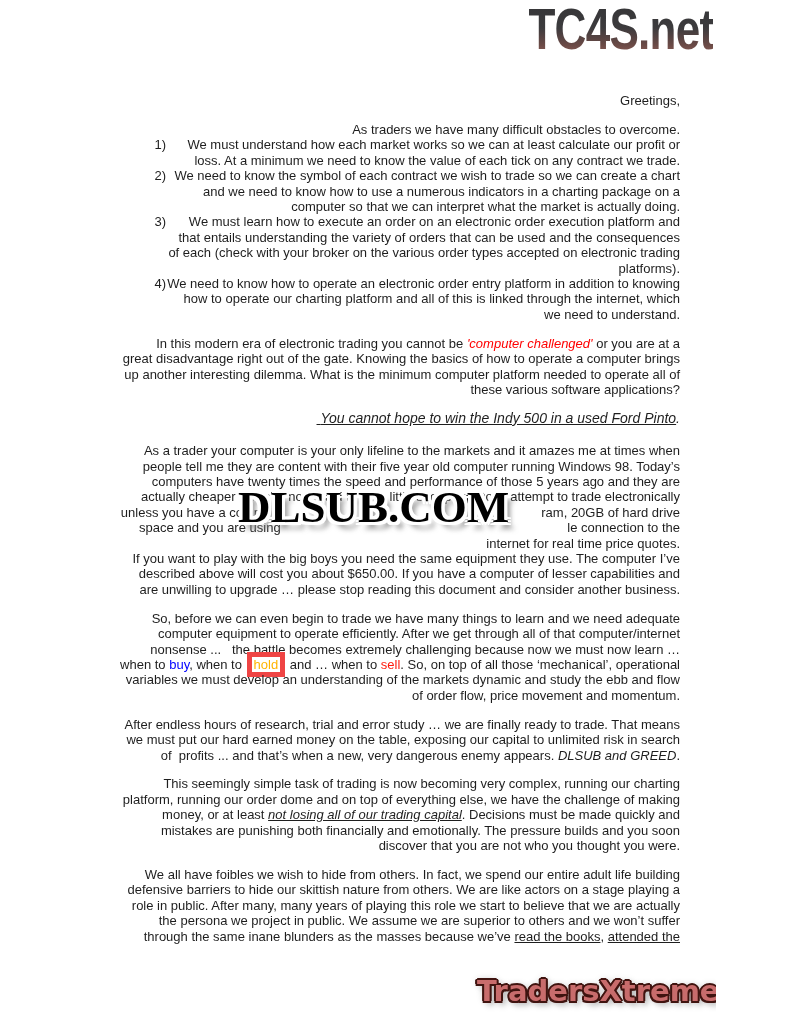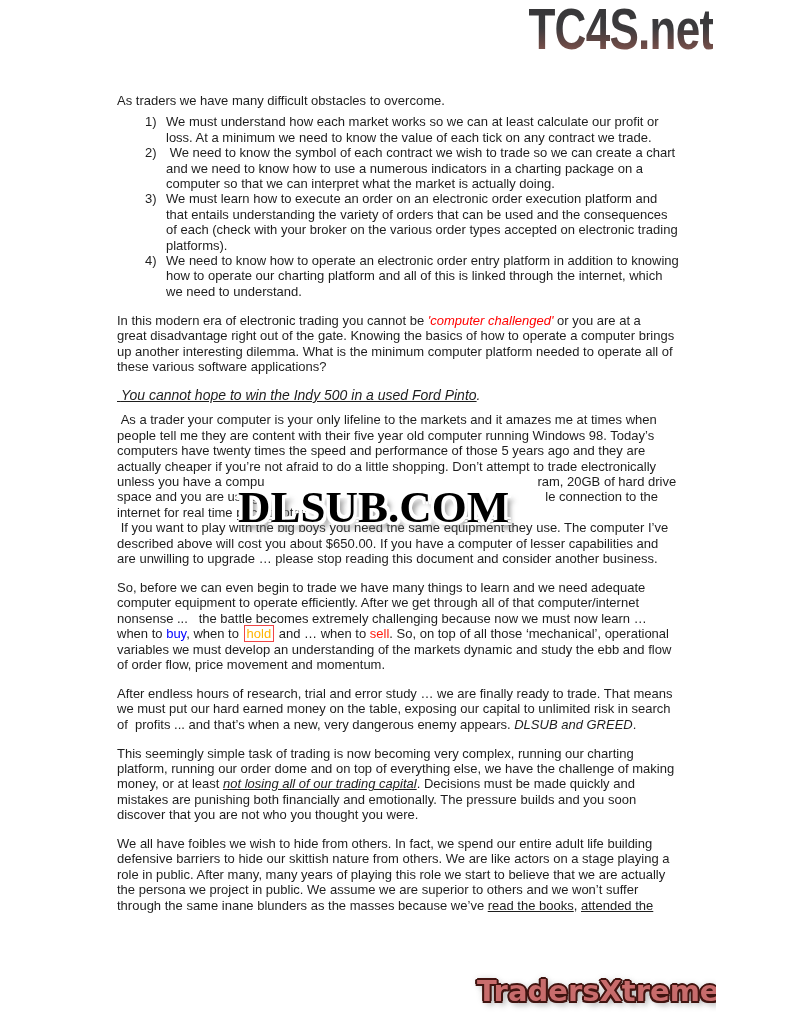--- a/index.html
+++ b/index.html
@@ -1,39 +1,39 @@
 <!DOCTYPE html>
 <html><head>
 <meta charset="utf-8">
 <style>
   html,body{margin:0;padding:0;background:#ffffff;}
   .page{position:relative;width:716px;height:1024px;background:#ffffff;overflow:hidden;
-        font-family:"Liberation Sans",sans-serif;}
+        font-family:"Liberation Sans",sans-serif;text-align:right;}
 
   
   .logo{position:absolute;top:0;right:3px;font-weight:bold;font-size:58px;line-height:1.0;
         letter-spacing:-1px;transform:scaleX(0.76);transform-origin:top right;
         background:linear-gradient(180deg,#353537 0%,#3c3b3d 48%,#6b4a46 78%,#97655c 100%);
         -webkit-background-clip:text;background-clip:text;color:transparent;
         font-family:"Liberation Sans",sans-serif;}
 
   
   .doc{position:absolute;left:117px;top:93px;width:563px;font-size:13px;line-height:15.4px;
        color:#1e1e1e;}
   .doc p{margin:0 0 13.5px 0;white-space:pre-wrap;}
-  .doc p.tight{margin-bottom:6px;}
-  .doc p.heading{font-size:14px;margin-bottom:9px;}
+  .doc p.tight{margin-bottom:0;}
+  .doc p.heading{font-size:14px;margin-bottom:17px;}
   .list{margin:0 0 13.5px 0;}
   .list-item{display:flex;}
   .list-item .num{flex:none;margin-left:28px;width:21px;}
   .list-item .txt{flex:1;white-space:pre-wrap;}
   .b{font-weight:normal;}
   .i{font-style:italic;}
   .u{text-decoration:underline;}
-  .box{border:1px solid #ef4444;padding:0 2px;margin:0 1px;}
+  .box{border:5px solid #ef4444;padding:0 2px;margin:0 1px;}
   .gap{display:inline-block;height:10px;}
 
   
   .wm-center{position:absolute;left:238px;top:485px;font-family:Liberation Serif, serif;
         font-weight:bold;font-size:45px;line-height:1.0;color:#000000;letter-spacing:0px;
         text-shadow:
           -3px -3px 0 #ffffff, 3px -3px 0 #ffffff, -3px 3px 0 #ffffff, 3px 3px 0 #ffffff,
           -3px 0 0 #ffffff, 3px 0 0 #ffffff, 0 -3px 0 #ffffff, 0 3px 0 #ffffff,
           6px 7px 5px rgba(130,130,130,0.75);}
 
@@ -45,20 +45,21 @@
           1.5px 1.5px 0 #401410, -2px 0 0 #401410, 2px 0 0 #401410,
           0 -2px 0 #401410, 0 2px 0 #401410,
           0 0 7px #bbbbbb, 4px 4px 6px #aaaaaa;}
 </style>
 </head>
 <body>
 
 <div class="page">
   <div class="logo">TC4S.net</div>
   <div class="doc" id="doc">
+      <p class="para">Greetings,</p>
       <p class="para tight">As traders we have many difficult obstacles to overcome.</p>
       <div class="list">
         <div class="list-item">
           <span class="num">1)</span>
           <div class="txt">We must understand how each market works so we can at least calculate our profit or<br>loss. At a minimum we need to know the value of each tick on any contract we trade.</div>
         </div>
         <div class="list-item">
           <span class="num">2)</span>
           <div class="txt"> We need to know the symbol of each contract we wish to trade so we can create a chart<br>and we need to know how to use a numerous indicators in a charting package on a<br>computer so that we can interpret what the market is actually doing.</div>
         </div>

